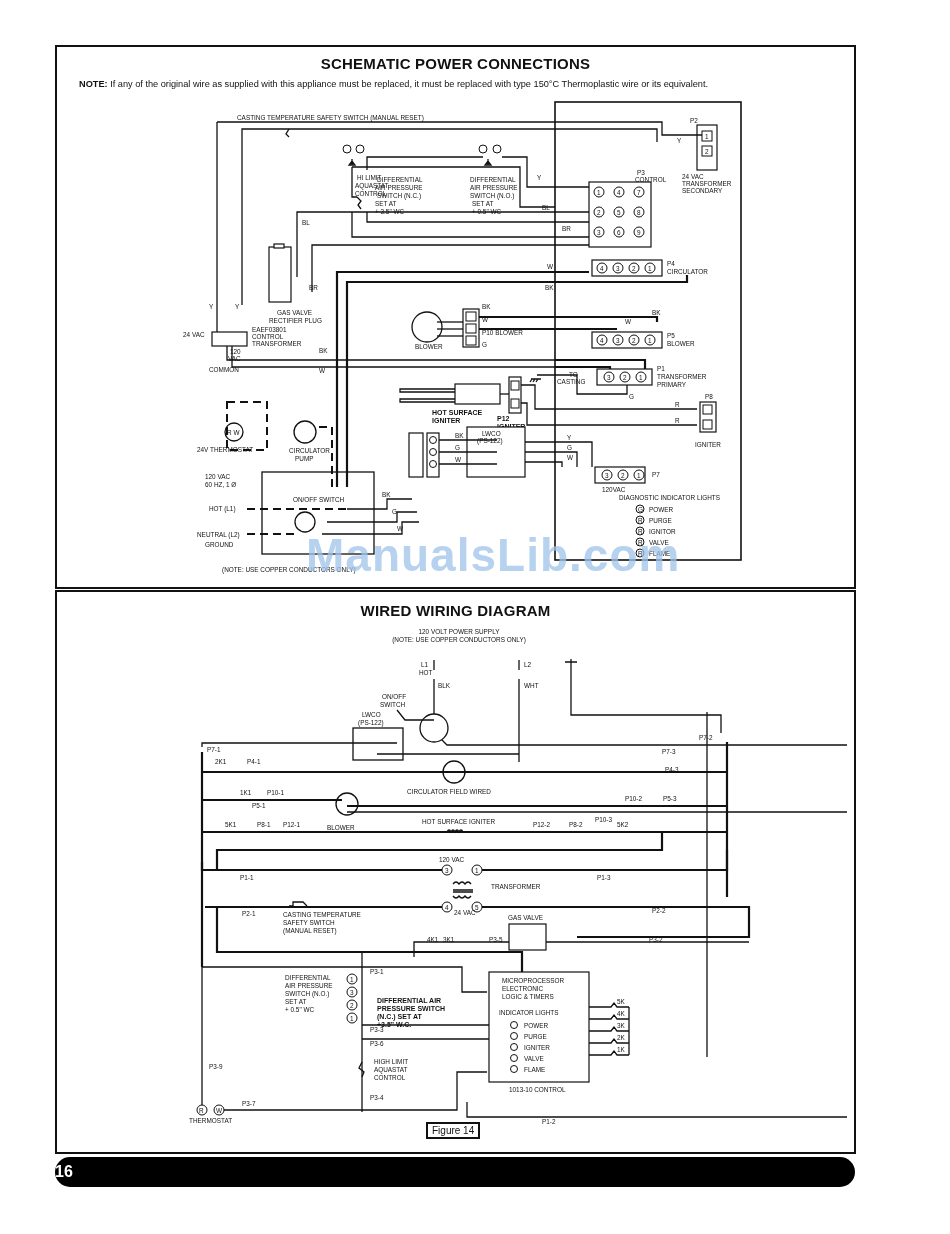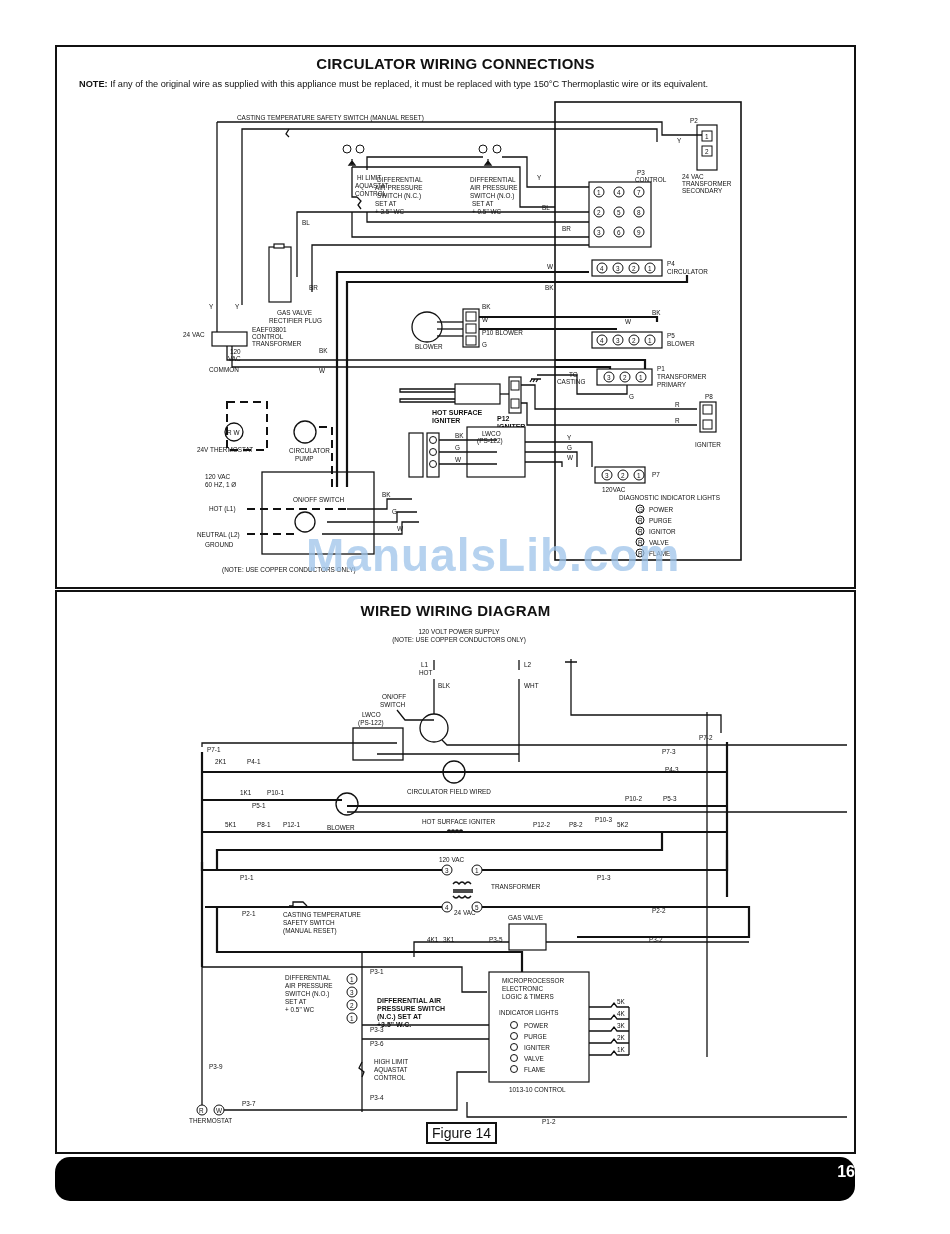--- a/index.html
+++ b/index.html
@@ -12,29 +12,29 @@
   .note b { font-weight:bold; }
   svg { position:absolute; left:0; top:0; overflow:visible; }
   svg text { font-family:"Liberation Sans", sans-serif; fill:#111; }
   .lbl { font-size:6.4px; }
   .lbl-b { font-size:7px; font-weight:bold; }
   .w { stroke:#111; fill:none; stroke-width:1.3; }
   .wt { stroke:#111; fill:none; stroke-width:2.2; }
   .wd { stroke:#111; fill:none; stroke-width:2; stroke-dasharray:8 5; }
   .box { stroke:#111; fill:#fff; stroke-width:1.2; }
   .pin { stroke:#111; fill:#fff; stroke-width:1; }
-  #figure-label { position:absolute; left:426px; top:1122px; border:2px solid #111; padding:1px 4px; font-size:14px; background:#fff; }
-  #footer-bar { position:absolute; left:55px; top:1157px; width:800px; height:44px; background:#000; border-radius:15px; color:#fff; text-align:right; font-weight:bold; font-size:16px; line-height:30px; }
+  #figure-label { position:absolute; left:426px; top:1122px; border:2px solid #111; padding:1px 4px; font-size:10px; background:#fff; }
+  #footer-bar { position:absolute; left:55px; top:1157px; width:800px; height:30px; background:#000; border-radius:15px; color:#fff; text-align:left; font-weight:bold; font-size:16px; line-height:30px; }
   #watermark { position:absolute; left:270px; top:528px; font-size:46px; font-weight:bold; color:#9ec4ea; opacity:0.75; letter-spacing:1px;margin-left:36px; }
 </style>
 </head>
 <body>
 
 <div class="panel" id="panel-top">
-  <div class="title" style="top:8px;">CIRCULATOR WIRING CONNECTIONS</div>
+  <div class="title" style="top:8px;">SCHEMATIC POWER CONNECTIONS</div>
   <div class="note" style="top:32px;padding-left:14px;">
     <b>NOTE:</b>
     <span>If any of the original wire as supplied with this appliance must be replaced, it must be replaced with type 150°C Thermoplastic wire or its equivalent.</span>
   </div>
 
   <svg width="797" height="540">
 
     <rect x="498" y="55" width="186" height="458" class="w" style="stroke-width:1.6"></rect>
 
     <polyline class="w" points="160,75 160,292"></polyline>

